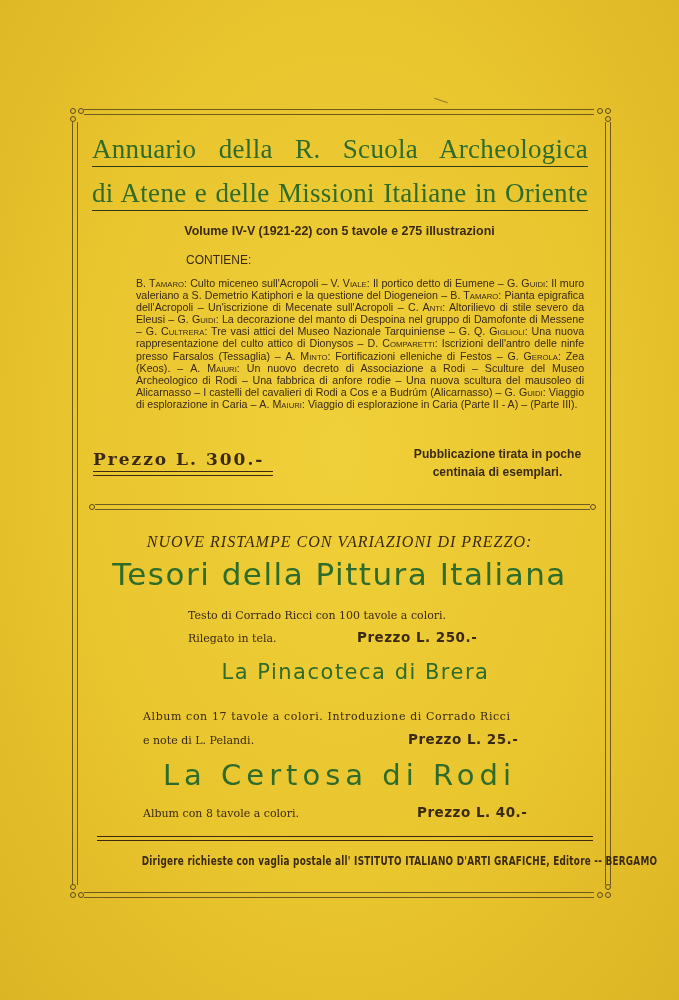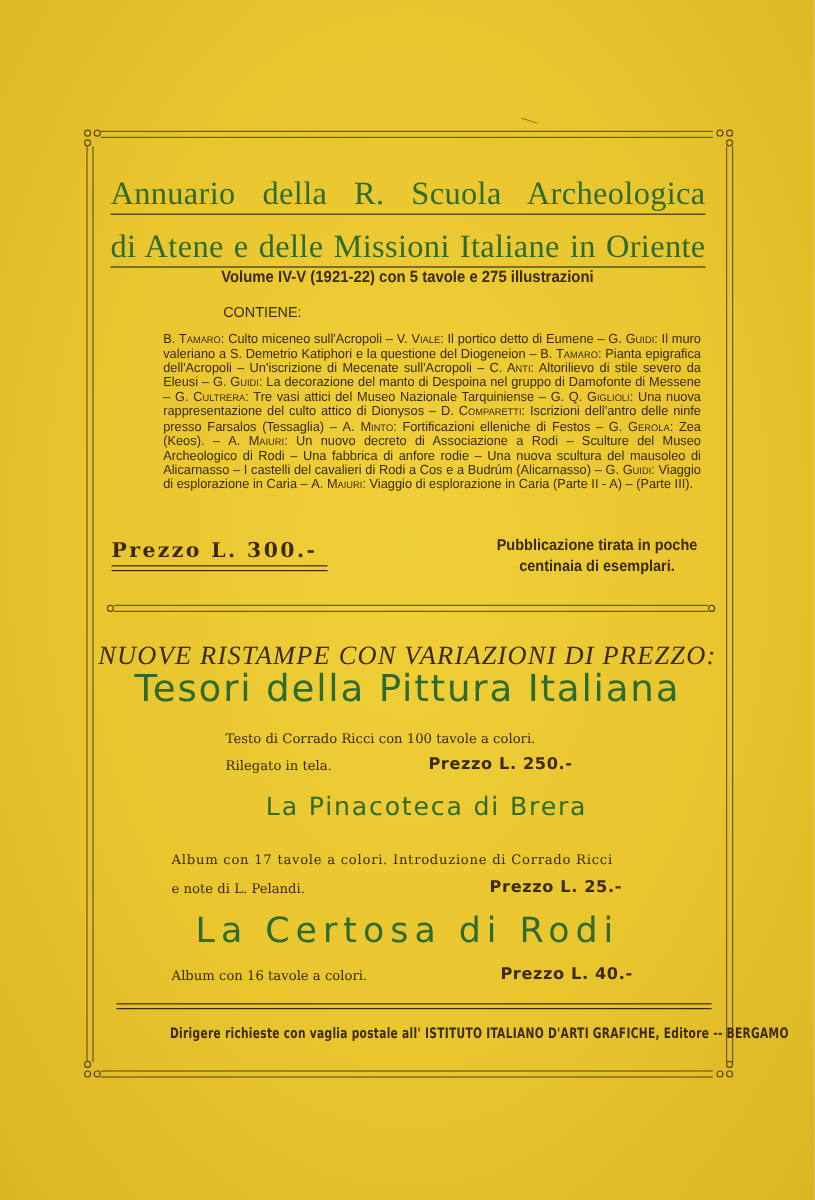--- a/index.html
+++ b/index.html
@@ -12,21 +12,21 @@
     }
     .frame-line-h { position: absolute; height: 4px; border-top: 1px solid #6b5a22; border-bottom: 1px solid #6b5a22; }
     .frame-line-v { position: absolute; width: 4px; border-left: 1px solid #6b5a22; border-right: 1px solid #6b5a22; }
     .dot { position: absolute; width: 4px; height: 4px; border: 1.2px solid #5a4a1c; border-radius: 50%; }
 
     .title-line {
       position: absolute; left: 92px; width: 496px;
       font-family: "Liberation Serif", serif; color: #2f6b2a;
       font-size: 27px; letter-spacing: 0.3px; white-space: nowrap;
       border-bottom: 1.5px solid #2e3a1a; padding-bottom: 1px;
-      text-align: justify; text-align-last: justify; margin-top: 12px;
+      text-align: justify; text-align-last: justify;
     }
     .volume {
       position: absolute; left: 0; width: 679px; top: 223px; text-align: center;
       font-family: "Liberation Sans", sans-serif; font-weight: bold; font-size: 13.5px;
       color: #3a2a14; transform: scaleX(0.92);
     }
     .contiene {
       position: absolute; left: 186px; top: 253px;
       font-family: "Liberation Sans", sans-serif; font-size: 12px; color: #3a2a14;
     }
@@ -42,21 +42,21 @@
       color: #3a2a14;
     }
     .price-main-underline { position: absolute; left: 93px; top: 471px; width: 180px; height: 3px; border-top: 1.5px solid #3a2a14; border-bottom: 1.5px solid #3a2a14; }
     .publ-note {
       position: absolute; left: 395px; top: 445px; width: 205px; text-align: center;
       font-family: "Liberation Sans", sans-serif; font-weight: bold; font-size: 13px; line-height: 18px;
       color: #3a2a14; transform: scaleX(0.93);
     }
     .reprints-heading {
       position: absolute; left: 0; width: 679px; top: 533px; text-align: center;
-      font-family: "Liberation Serif", serif; font-style: italic; font-size: 22px; letter-spacing: 1px;
+      font-family: "Liberation Serif", serif; font-style: italic; font-size: 16px; letter-spacing: 1px;
       color: #3a2a14;
     }
     .book-title {
       position: absolute; left: 0; width: 679px; text-align: center;
       font-family: "DejaVu Sans", sans-serif; color: #2f6b2a; white-space: nowrap;
     }
     .book-line {
       position: absolute; font-family: "DejaVu Serif", serif; font-size: 11px; color: #3a2a14; white-space: nowrap;
     }
     .book-price {
@@ -120,17 +120,17 @@
 <div class="book-line" style="left:188px; top:609px;">Testo di Corrado Ricci con 100 tavole a colori.</div>
 <div class="book-line" style="left:188px; top:632px;">Rilegato in tela.</div>
 <div class="book-price" style="left:357px; top:629px;">Prezzo L. 250.-</div>
 
 <div class="book-title" style="top:660px; font-size:21px; letter-spacing:1.5px;padding-left:16px;">La Pinacoteca di Brera</div>
 <div class="book-line" style="left:143px; top:710px; letter-spacing:0.6px;">Album con 17 tavole a colori. Introduzione di Corrado Ricci</div>
 <div class="book-line" style="left:143px; top:734px;">e note di L. Pelandi.</div>
 <div class="book-price" style="left:408px; top:731px;">Prezzo L. 25.-</div>
 
 <div class="book-title" style="top:758px; font-size:29px; letter-spacing:5px;">La Certosa di Rodi</div>
-<div class="book-line" style="left:143px; top:807px;">Album con 16 tavole a colori.</div>
+<div class="book-line" style="left:143px; top:807px;">Album con 8 tavole a colori.</div>
 <div class="book-price" style="left:417px; top:804px;">Prezzo L. 40.-</div>
 
 <div class="footer-rule"></div>
 <div class="footer-text">Dirigere richieste con vaglia postale all' ISTITUTO ITALIANO D'ARTI GRAFICHE, Editore -- BERGAMO</div>
 
 </body></html>

